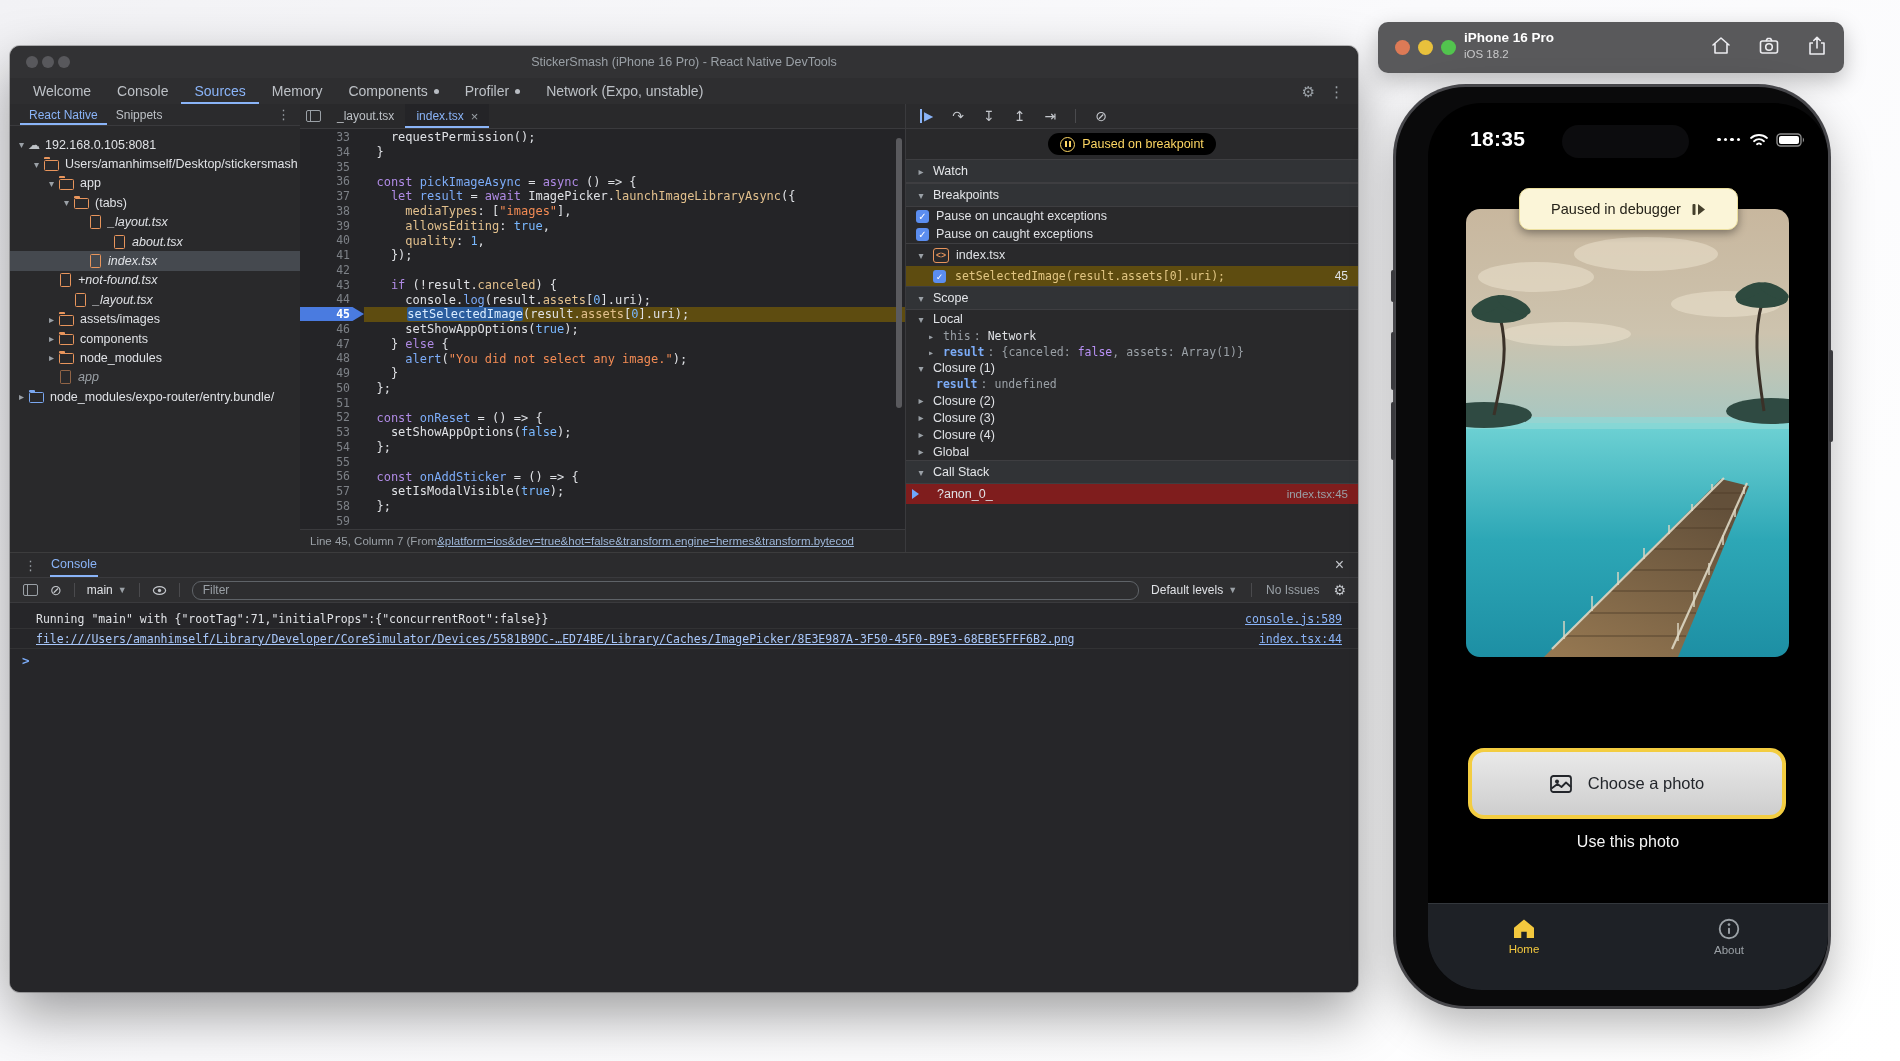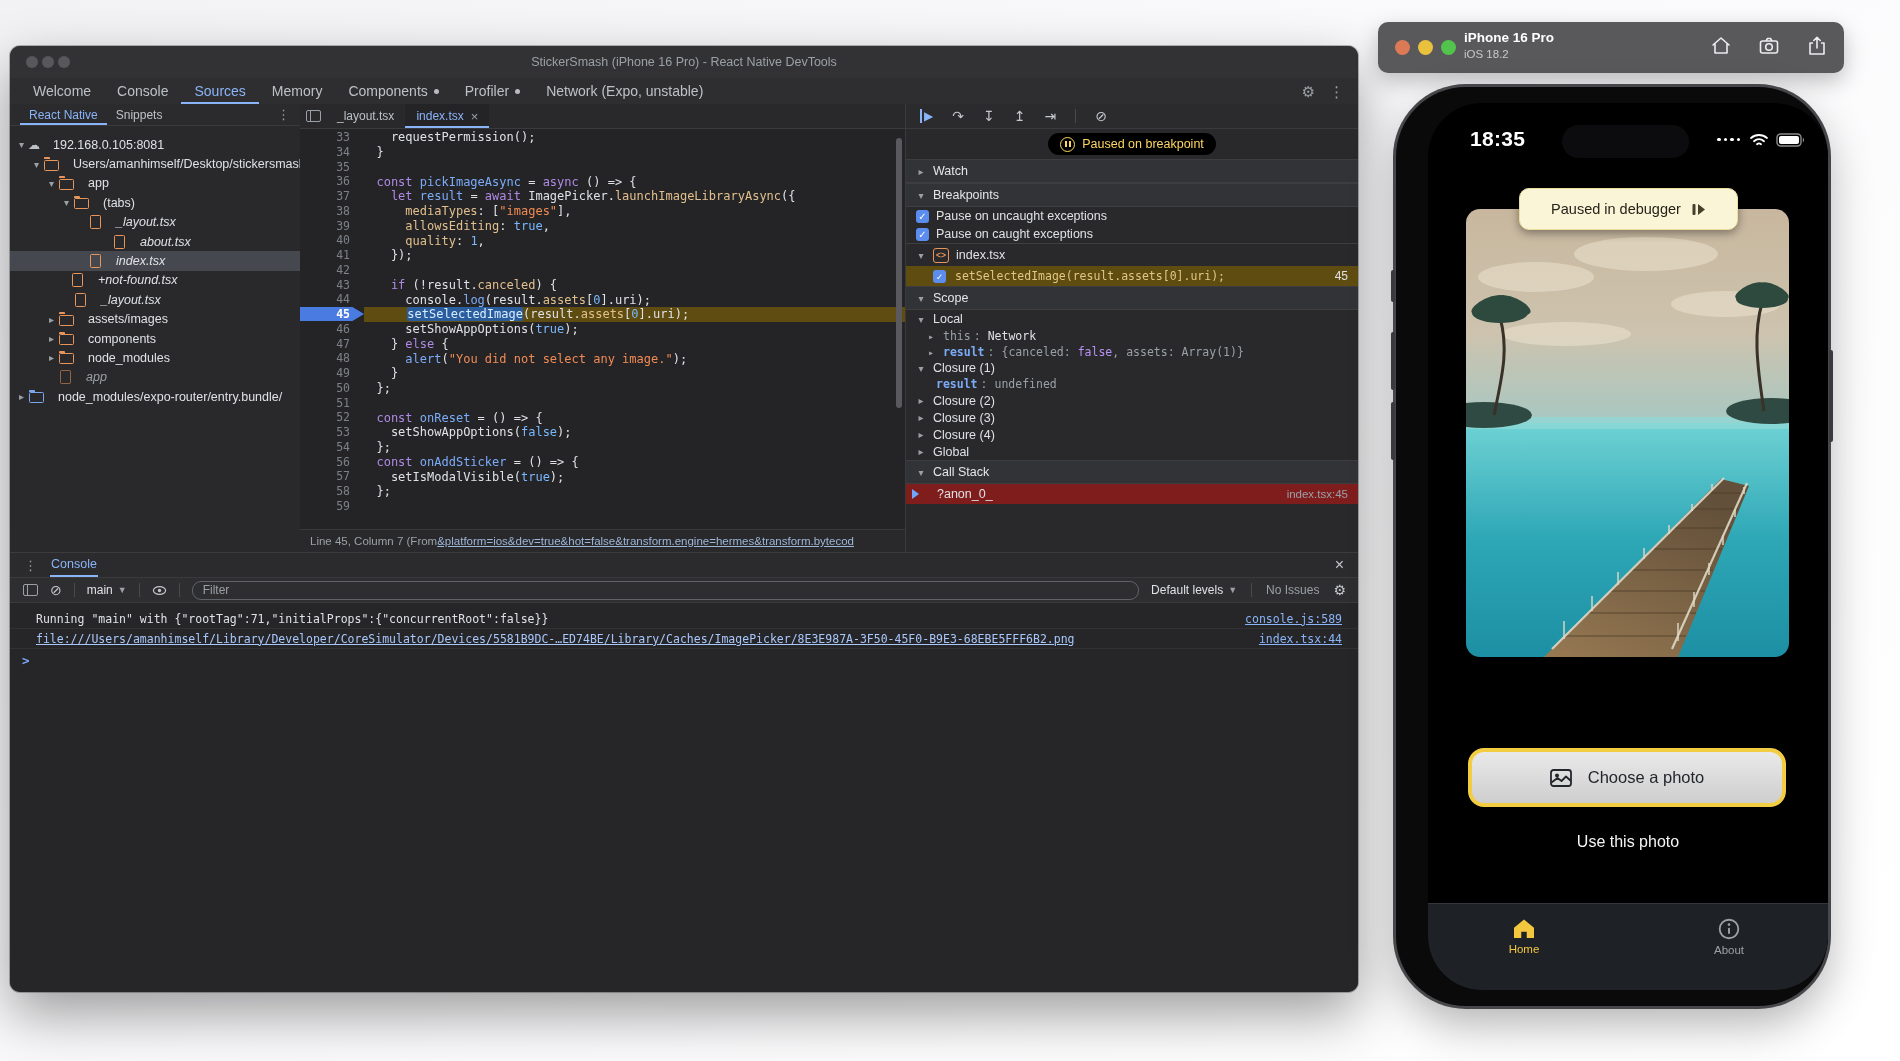--- a/index.html
+++ b/index.html
@@ -29,21 +29,21 @@
 
   
   .src-toolbar{height:21px;border-bottom:1px solid #3a3a3d;display:flex;align-items:stretch;padding-left:10px;background:#2b2b2d}
   .src-tab{display:flex;align-items:center;padding:0 9px;font-size:12px;color:#bdc1c6}
   .src-tab.active{color:#8ab4f8;box-shadow:inset 0 -2px 0 #8ab4f8}
   .src-toolbar .kebab{margin-left:auto;padding-right:10px;display:flex;align-items:center;color:#9aa0a6}
   .tree{padding-top:9px;overflow:hidden;font-size:12.5px}
   .tree-row{height:19.4px;display:flex;align-items:center;white-space:nowrap;color:#dfe1e5}
   .tree-row.sel{background:#45494f}
   .tree-row .tw{width:11px;color:#9aa0a6;font-size:10px;text-align:center;flex:none}
-  .tree-row .lbl{margin-left:8px}
+  .tree-row .lbl{margin-left:0}
   .tree-row .it{font-style:italic}
   .tree-row .dm{color:#9aa0a6}
   .ico-cloud{color:#bdc1c6;font-size:12px;margin:0 5px 0 1px}
   .ico-folder{width:13px;height:9px;border:1.5px solid #e8955c;border-radius:1.5px;position:relative;display:inline-block;margin:2px 6px 0 2px;flex:none}
   .ico-folder::before{content:"";position:absolute;top:-3.5px;left:-1px;width:6px;height:2px;background:#e8955c;border-radius:1px 1px 0 0}
   .ico-folder.blue{border-color:#7aa7f0}.ico-folder.blue::before{background:#7aa7f0}
   .ico-file{width:9px;height:12px;border:1.5px solid #e8955c;border-radius:1.5px;display:inline-block;margin:0 7px 0 3px;flex:none}
   .dim-ico{opacity:.55}
 
   
@@ -128,21 +128,21 @@
   .time{position:absolute;left:42px;top:24px;font-size:21px;font-weight:bold;color:#fff;letter-spacing:.3px}
   .statright{position:absolute;right:22px;top:29px;display:flex;align-items:center;gap:7px}
   .sigdots{display:flex;gap:3px;margin-right:2px}
   .sigdots i{width:3.5px;height:3.5px;border-radius:50%;background:#fff;display:block}
 
   .banner{position:absolute;left:91px;top:85px;width:217px;height:40px;background:#fbf5d8;border:1px solid #ecdf9e;border-radius:10px;
           box-shadow:0 3px 10px rgba(0,0,0,.4);display:flex;align-items:center;justify-content:center;gap:10px;z-index:5}
   .banner span{font-size:14.5px;color:#26231a;font-weight:500}
 
   .photo{position:absolute;left:38px;top:106px;width:323px;height:448px;border-radius:14px;overflow:hidden}
-  .choose-btn{position:absolute;left:40px;top:645px;width:318px;height:59px;box-sizing:border-box;border:4px solid #f3cd41;border-radius:16px;
+  .choose-btn{position:absolute;left:40px;top:645px;width:318px;height:71px;box-sizing:border-box;border:4px solid #f3cd41;border-radius:16px;
               background:linear-gradient(180deg,#e9e9e9,#cecece);display:flex;align-items:center;justify-content:center;gap:16px}
   .choose-btn span{font-size:16.5px;color:#23262b;font-weight:500}
   .caption{position:absolute;left:0;right:0;top:730px;text-align:center;color:#f5f5f5;font-size:16px}
   .tabbar{position:absolute;left:0;right:0;top:800px;bottom:0;background:#1e2126;border-top:1px solid #33373c}
   .tab-item{position:absolute;top:14px;width:90px;display:flex;flex-direction:column;align-items:center;gap:4px}
   .tab-item .tl2{font-size:11.5px}
 </style>
 </head>
 <body>
 
@@ -222,21 +222,21 @@
         <div class="tree-row" style="padding-left: 90px;">
           <span class="tw"></span>
           <span class="ico-file"></span>
           <span class="lbl it">about.tsx</span>
         </div>
         <div class="tree-row sel" style="padding-left: 66px;">
           <span class="tw"></span>
           <span class="ico-file"></span>
           <span class="lbl it">index.tsx</span>
         </div>
-        <div class="tree-row" style="padding-left: 48px;">
+        <div class="tree-row" style="padding-left: 36px;">
           <span class="tw"></span>
           <span class="ico-file"></span>
           <span class="lbl it">+not-found.tsx</span>
         </div>
         <div class="tree-row" style="padding-left: 51px;">
           <span class="tw"></span>
           <span class="ico-file"></span>
           <span class="lbl it">_layout.tsx</span>
         </div>
         <div class="tree-row" style="padding-left: 36px;">
@@ -296,20 +296,21 @@
         <div class="cl paused"><span class="gut gm">45</span><span class="ct"><span class="tk-pl">      </span><span class="tk-sel">setSelectedImage</span><span class="tk-pl">(result.</span><span class="tk-gold">assets</span><span class="tk-pl">[</span><span class="tk-num">0</span><span class="tk-pl">].uri);</span></span></div>
         <div class="cl"><span class="gut">46</span><span class="ct"><span class="tk-pl">      setShowAppOptions(</span><span class="tk-num">true</span><span class="tk-pl">);</span></span></div>
         <div class="cl"><span class="gut">47</span><span class="ct"><span class="tk-pl">    } </span><span class="tk-kw">else</span><span class="tk-pl"> {</span></span></div>
         <div class="cl"><span class="gut">48</span><span class="ct"><span class="tk-pl">      </span><span class="tk-fn">alert</span><span class="tk-pl">(</span><span class="tk-str">"You did not select any image."</span><span class="tk-pl">);</span></span></div>
         <div class="cl"><span class="gut">49</span><span class="ct"><span class="tk-pl">    }</span></span></div>
         <div class="cl"><span class="gut">50</span><span class="ct"><span class="tk-pl">  };</span></span></div>
         <div class="cl"><span class="gut">51</span><span class="ct"></span></div>
         <div class="cl"><span class="gut">52</span><span class="ct"><span class="tk-kw">  const </span><span class="tk-fn">onReset</span><span class="tk-pl"> = () =&gt; {</span></span></div>
         <div class="cl"><span class="gut">53</span><span class="ct"><span class="tk-pl">    setShowAppOptions(</span><span class="tk-num">false</span><span class="tk-pl">);</span></span></div>
         <div class="cl"><span class="gut">54</span><span class="ct"><span class="tk-pl">  };</span></span></div>
+        <div class="cl"><span class="gut">55</span><span class="ct"></span></div>
         <div class="cl"><span class="gut">56</span><span class="ct"><span class="tk-kw">  const </span><span class="tk-fn">onAddSticker</span><span class="tk-pl"> = () =&gt; {</span></span></div>
         <div class="cl"><span class="gut">57</span><span class="ct"><span class="tk-pl">    setIsModalVisible(</span><span class="tk-num">true</span><span class="tk-pl">);</span></span></div>
         <div class="cl"><span class="gut">58</span><span class="ct"><span class="tk-pl">  };</span></span></div>
         <div class="cl"><span class="gut">59</span><span class="ct"></span></div>
       </div>
     <div class="ed-scroll"></div>
     <div class="ed-status">
       <span>Line 45, Column 7 (From </span>
         <a>&amp;platform=ios&amp;dev=true&amp;hot=false&amp;transform.engine=hermes&amp;transform.bytecod</a>
     </div>

